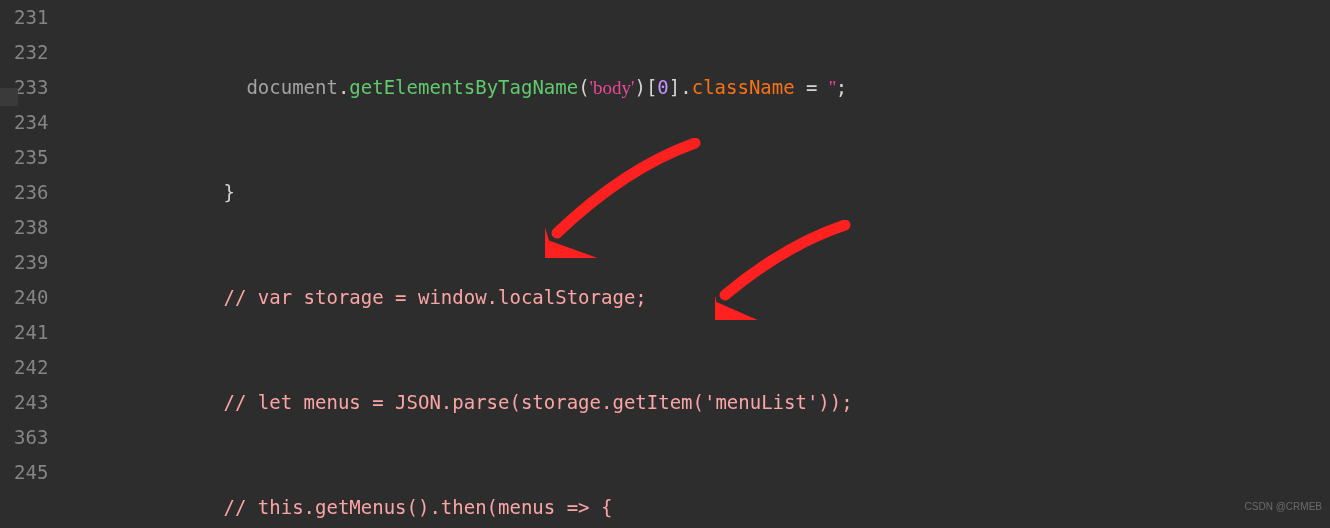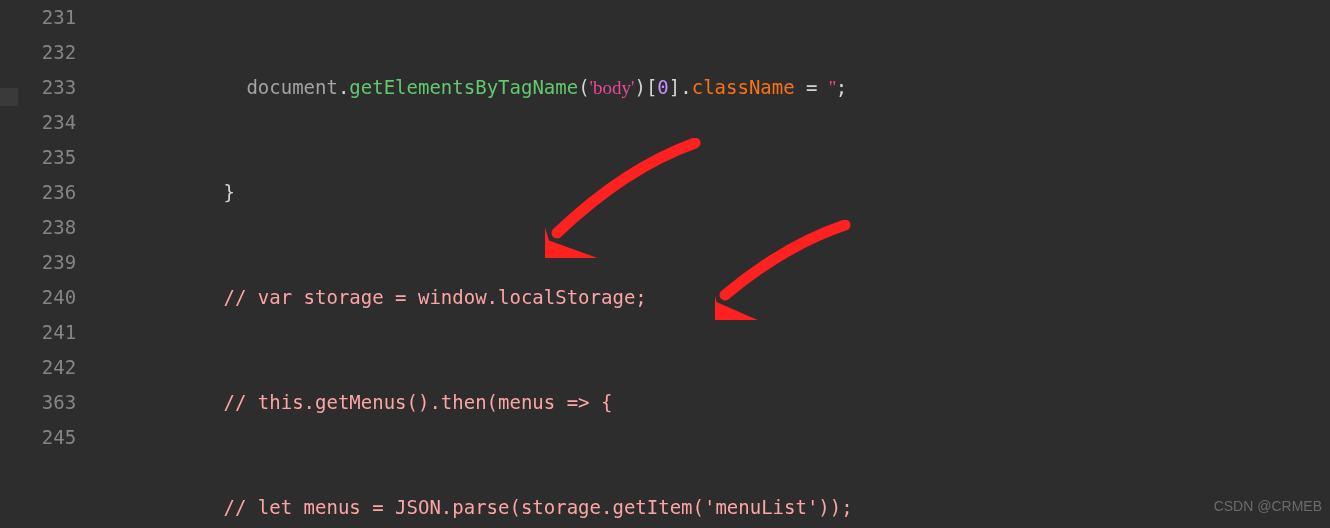--- a/index.html
+++ b/index.html
@@ -14,21 +14,21 @@
       height: 528px;
       position: relative;
     }
     .editor {
       display: flex;
       height: 100%;
     }
     .gutter {
       width: 118px;
       background: #2d2d2d;
-      text-align: center;
+      text-align: left;
       padding-right: 28px;
       color: #858585;
       user-select: none;
       flex-shrink: 0;
     }
     .gutter-line {
       height: 35px;
     }
     .left-margin {
       width: 14px;
@@ -73,21 +73,21 @@
     }
     .arrow2 {
       position: absolute;
       left: 715px;
       top: 220px;
     }
     .watermark {
       position: absolute;
       right: 8px;
       bottom: 4px;
-      font-size: 14px;
+      font-size: 10px;
       color: #6b6b6b;
       font-family: Arial, sans-serif;
     }
   </style>
 </head>
 <body>
 
 <div class="breakpoint-area"></div>
 
 <div class="editor">
@@ -97,29 +97,30 @@
       <div class="gutter-line">232</div>
       <div class="gutter-line">233</div>
       <div class="gutter-line">234</div>
       <div class="gutter-line">235</div>
       <div class="gutter-line">236</div>
       <div class="gutter-line">238</div>
       <div class="gutter-line">239</div>
       <div class="gutter-line">240</div>
       <div class="gutter-line">241</div>
       <div class="gutter-line">242</div>
+      <div class="gutter-line">243</div>
       <div class="gutter-line">363</div>
       <div class="gutter-line">245</div>
     </div>
   <div class="code">
     <div class="code-line">          <span class="tok-obj">document</span><span class="tok-punc">.</span><span class="tok-method">getElementsByTagName</span><span class="tok-punc">(</span><span class="tok-str">'body'</span><span class="tok-punc">)[</span><span class="tok-num">0</span><span class="tok-punc">].</span><span class="tok-prop">className</span><span class="tok-punc"> = </span><span class="tok-str">''</span><span class="tok-punc">;</span></div>
     <div class="code-line">        <span class="tok-punc">}</span></div>
     <div class="code-line">        <span class="tok-comment">// var storage = window.localStorage;</span></div>
+    <div class="code-line">        <span class="tok-comment">// let menus = JSON.parse(storage.getItem('menuList'));</span></div>
     <div class="code-line">        <span class="tok-comment">// this.getMenus().then(menus =&gt; {</span></div>
-    <div class="code-line">        <span class="tok-comment">// let menus = JSON.parse(storage.getItem('menuList'));</span></div>
     
     
     
     
     
     
     
     
     
     

